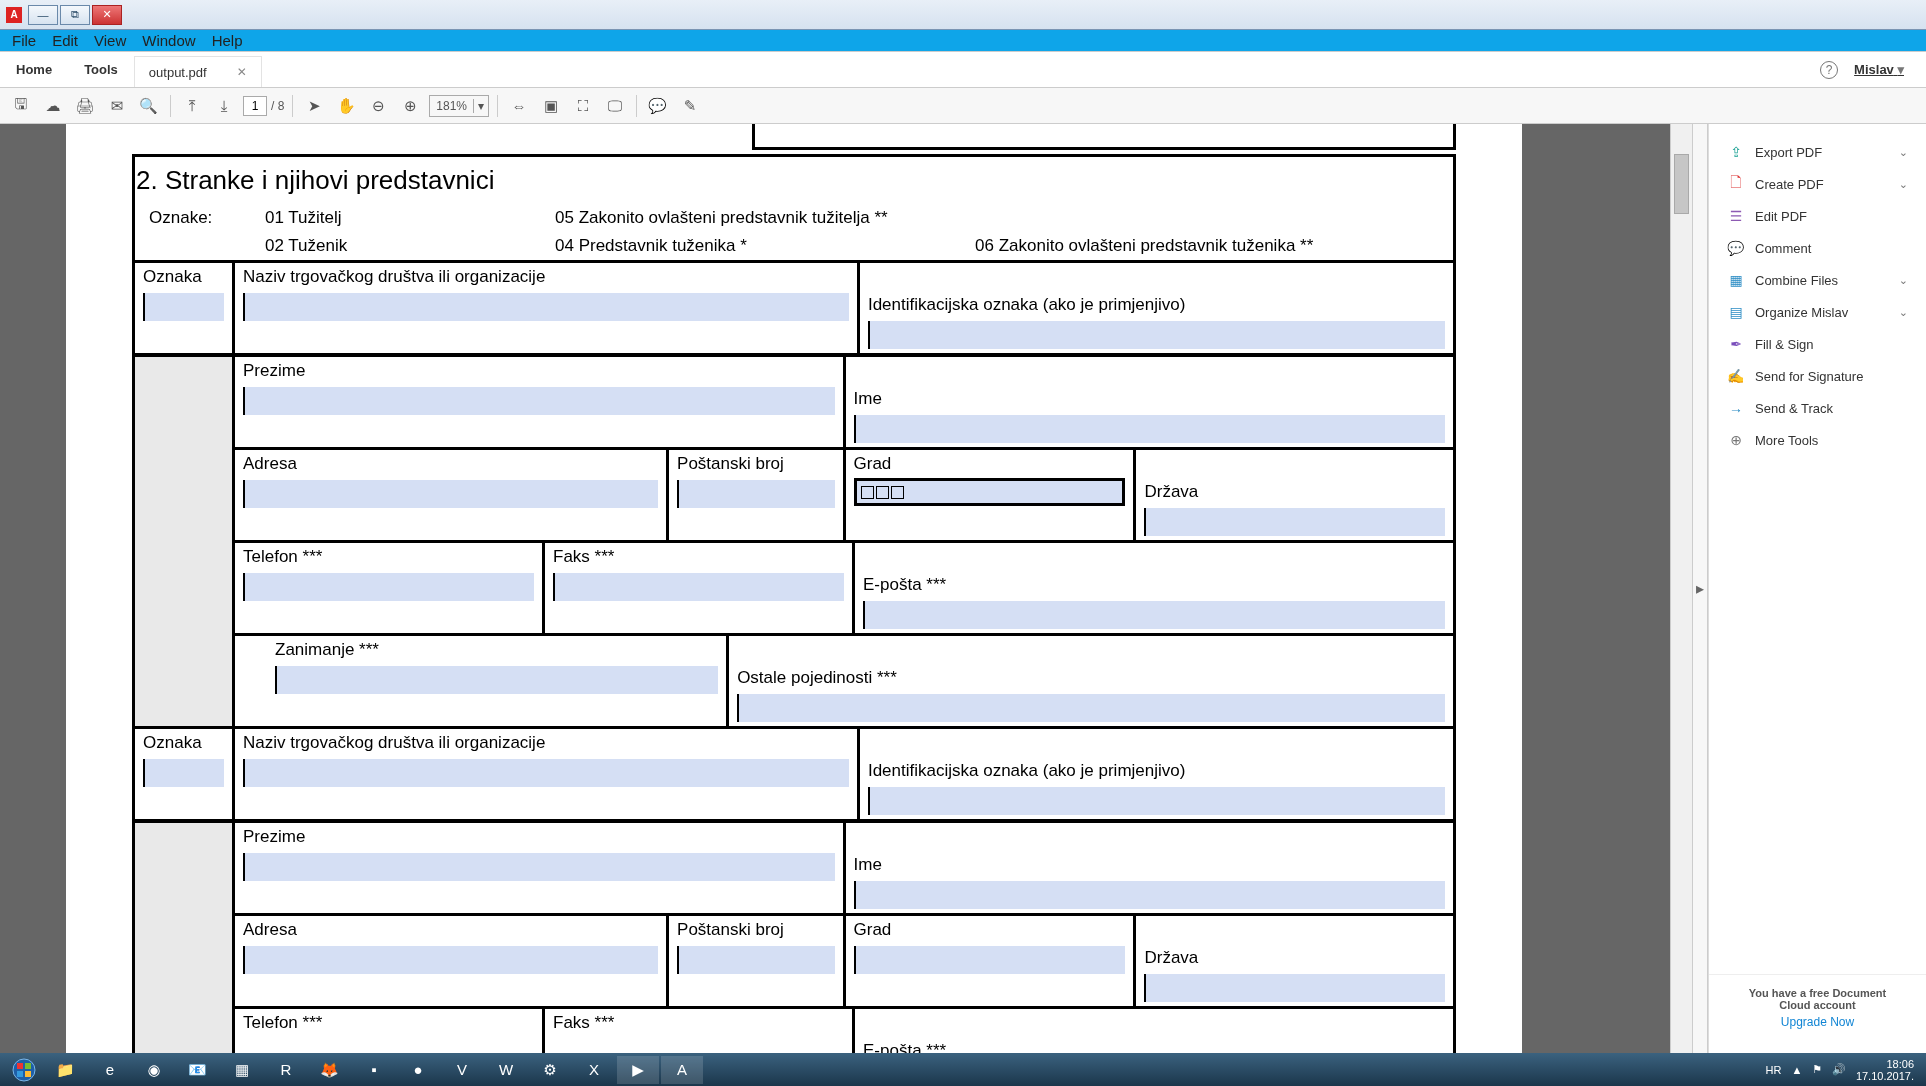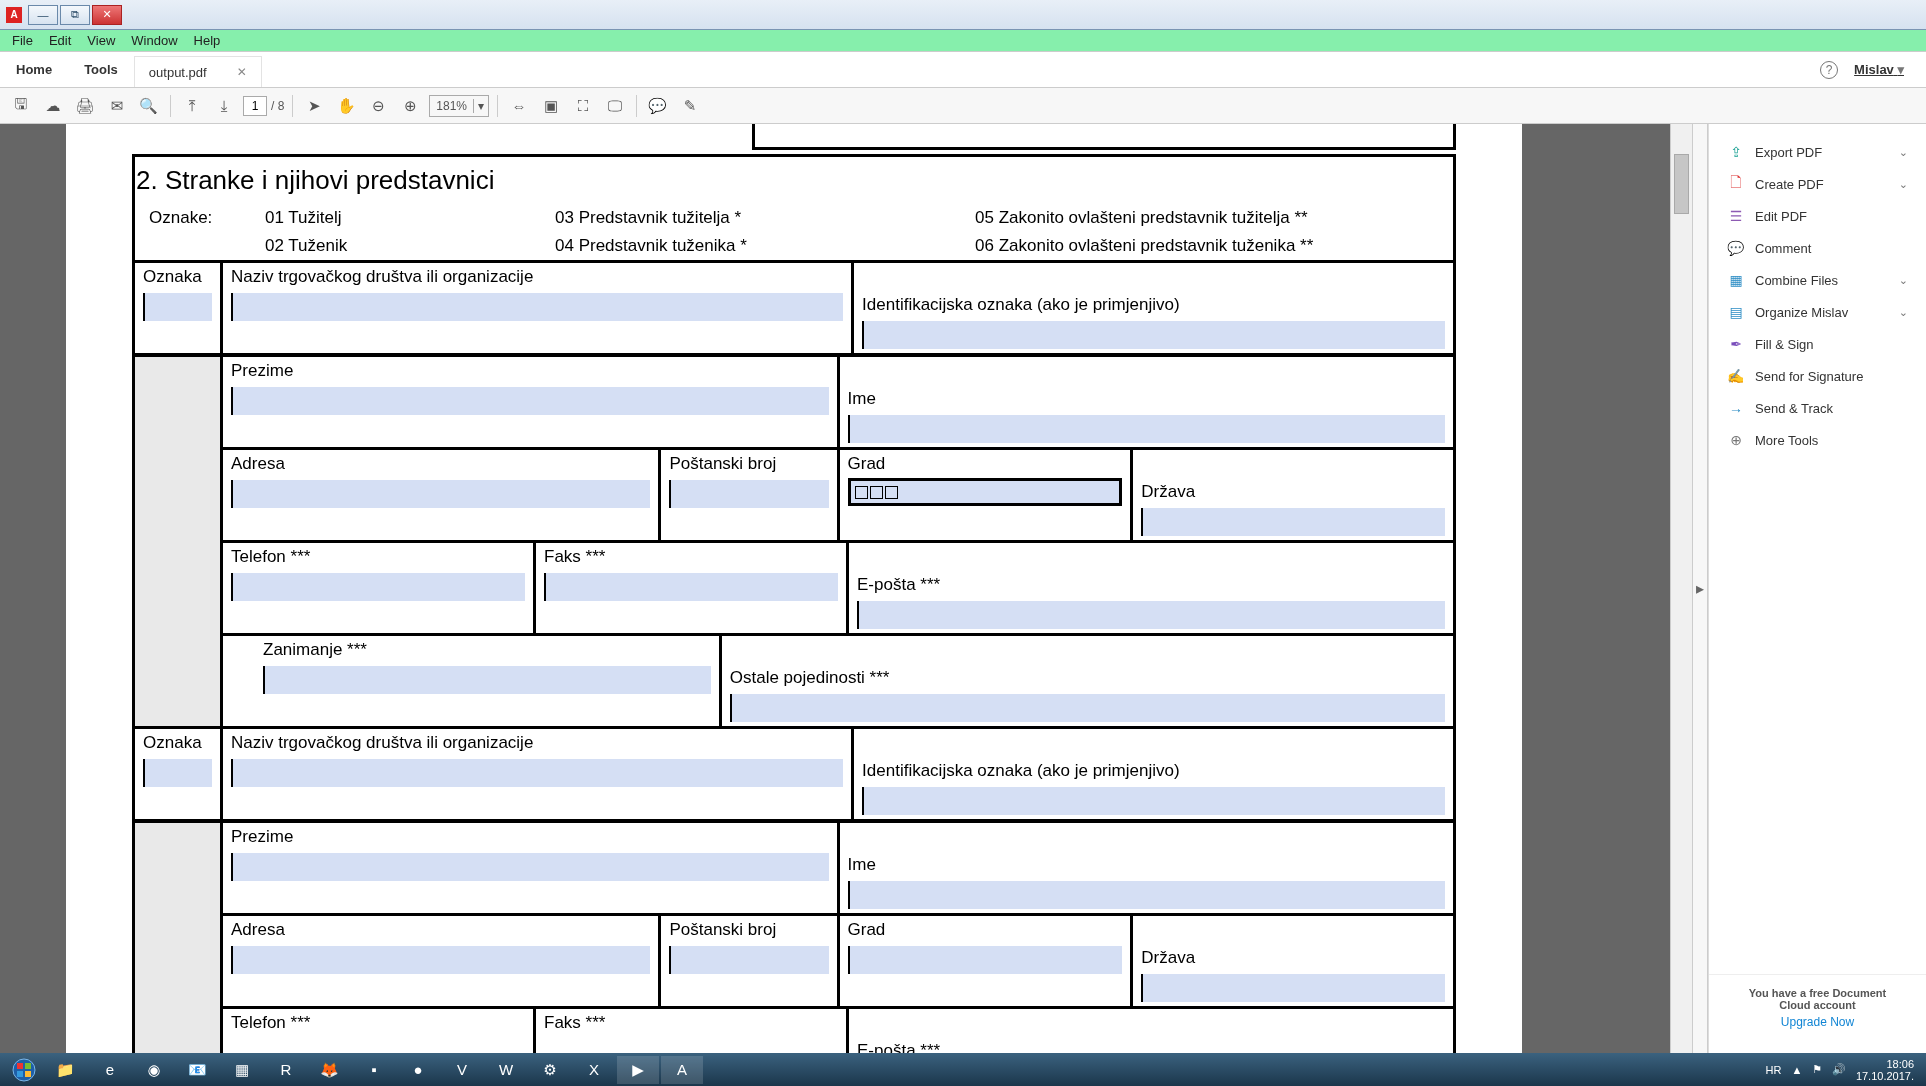--- a/index.html
+++ b/index.html
@@ -7,21 +7,21 @@
 
 
 .titlebar { height: 30px; background: linear-gradient(#e8eff7,#d6e2f0); border-bottom: 1px solid #7a94b3; display: flex; align-items: center; padding: 0 6px; font-size: 12px; color: #333; }
 .titlebar .app-icon { width: 16px; height: 16px; background: #d22; margin-right: 6px; display:flex;align-items:center;justify-content:center;color:#fff;font-size:10px;font-weight:bold;}
 .titlebar .title-text { flex: 1; }
 .win-controls { display: flex; gap: 2px; }
 .win-btn { width: 30px; height: 20px; border: 1px solid #6a89aa; background: linear-gradient(#f4f8fc,#d7e3f0); display:flex;align-items:center;justify-content:center; font-size:11px; color:#2a4a66;}
 .win-btn.close { background: linear-gradient(#e77,#c33); color:#fff; border-color:#a22;}
 
 
-.menubar { height: 22px; background: #86efac; border-bottom: 1px solid #ccc; display: flex; align-items: center; padding: 0 4px; font-size: 13px; color:#222;}
+.menubar { height: 22px; background: #0ea5e9; border-bottom: 1px solid #ccc; display: flex; align-items: center; padding: 0 4px; font-size: 15px; color:#222;}
 .menubar span { padding: 2px 8px; }
 
 
 .tabrow { height: 36px; background: #fff; border-bottom: 1px solid #ccc; display:flex; align-items:stretch; font-size:13px;}
 .tabrow .big-tab { padding: 0 16px; display:flex; align-items:center; color:#333; font-weight:600;}
 .tabrow .doc-tab { display:flex; align-items:center; border-left:1px solid #e3e3e3; border-right:1px solid #e3e3e3; border-top:1px solid #e3e3e3; padding:0 14px; margin-top:4px; background:#fff; color:#333; gap:30px;}
 .tabrow .doc-tab .x { color:#888; font-size:12px;}
 .tabrow .spacer { flex:1; }
 .tabrow .right { display:flex; align-items:center; gap:16px; padding-right:22px; color:#333;}
 .tabrow .right .help { width:18px;height:18px;border:1.5px solid #777;border-radius:50%;display:flex;align-items:center;justify-content:center;font-size:12px;color:#777;}
@@ -58,21 +58,21 @@
 
 .form-box { border:3px solid #000; }
 .section-head { padding:8px 1px; }
 .section-head h2 { font-size:26px; font-weight:normal; font-family:Verdana,Geneva,sans-serif;}
 .legend-row { display:flex; padding:4px 14px; font-size:17px; font-family:Verdana,sans-serif;}
 .legend-row .c1{ width:116px;} .legend-row .c2{ width:290px;} .legend-row .c3{ width:420px;} .legend-row .c4{ flex:1;}
 .cell { border-right:2px solid #000; border-bottom:1px solid #000; padding:4px 8px; font-size:17px; font-family:Verdana,sans-serif; background:#fff;}
 .field-inner { height:28px; background:#d5dff4; border-left:2px solid #000;}
 .cell.last { border-right:none;margin-top:28px;}
 .hr-thick { border-top:3px solid #000; }
-.oz-col { width:88px; }
+.oz-col { width:100px; }
 .cursor-field { border:3px solid #000; height:28px; display:flex; align-items:center; padding-left:4px; gap:2px;}
 .cursor-field .sq { width:13px; height:13px; border:1.5px solid #000;}
 
 
 .taskbar{ position:absolute;left:0;right:0;bottom:0;height:33px; background:linear-gradient(#3b627f,#1b364b); display:flex;align-items:center;padding:0 4px;}
 .tb-start{ width:40px;height:28px; display:flex;align-items:center;justify-content:center;}
 .tb-start svg{width:24px;height:24px;}
 .task-ico{ width:42px;height:28px;margin:0 1px;display:flex;align-items:center;justify-content:center;font-size:15px;color:#fff;}
 .task-ico.active{background:rgba(255,255,255,0.15);}
 .tray{ margin-left:auto; display:flex;align-items:center; gap:10px; color:#fff; font-size:11px; padding-right:8px;}
@@ -154,21 +154,20 @@
     <div class="page-wrap">
       <div class="page">
         <div style="height:26px;border:3px solid #000;border-top:none;border-bottom:3px solid #000;margin:0 0 4px 620px;"></div>
         <div class="form-box">
           <div class="section-head">
               <h2>2. Stranke i njihovi predstavnici</h2>
             </div>
           <div class="legend-row">
             <div class="c1">Oznake:</div>
             <div class="c2">01 Tužitelj</div>
-            <div class="c3">03 Predstavnik tužitelja *</div>
             <div class="c4">05 Zakonito ovlašteni predstavnik tužitelja **</div>
           </div>
           <div class="legend-row">
             <div class="c1"></div>
             <div class="c2">02 Tuženik</div>
             <div class="c3">04 Predstavnik tuženika *</div>
             <div class="c4">06 Zakonito ovlašteni predstavnik tuženika **</div>
           </div>
 
           <div class="hr-thick"></div>

